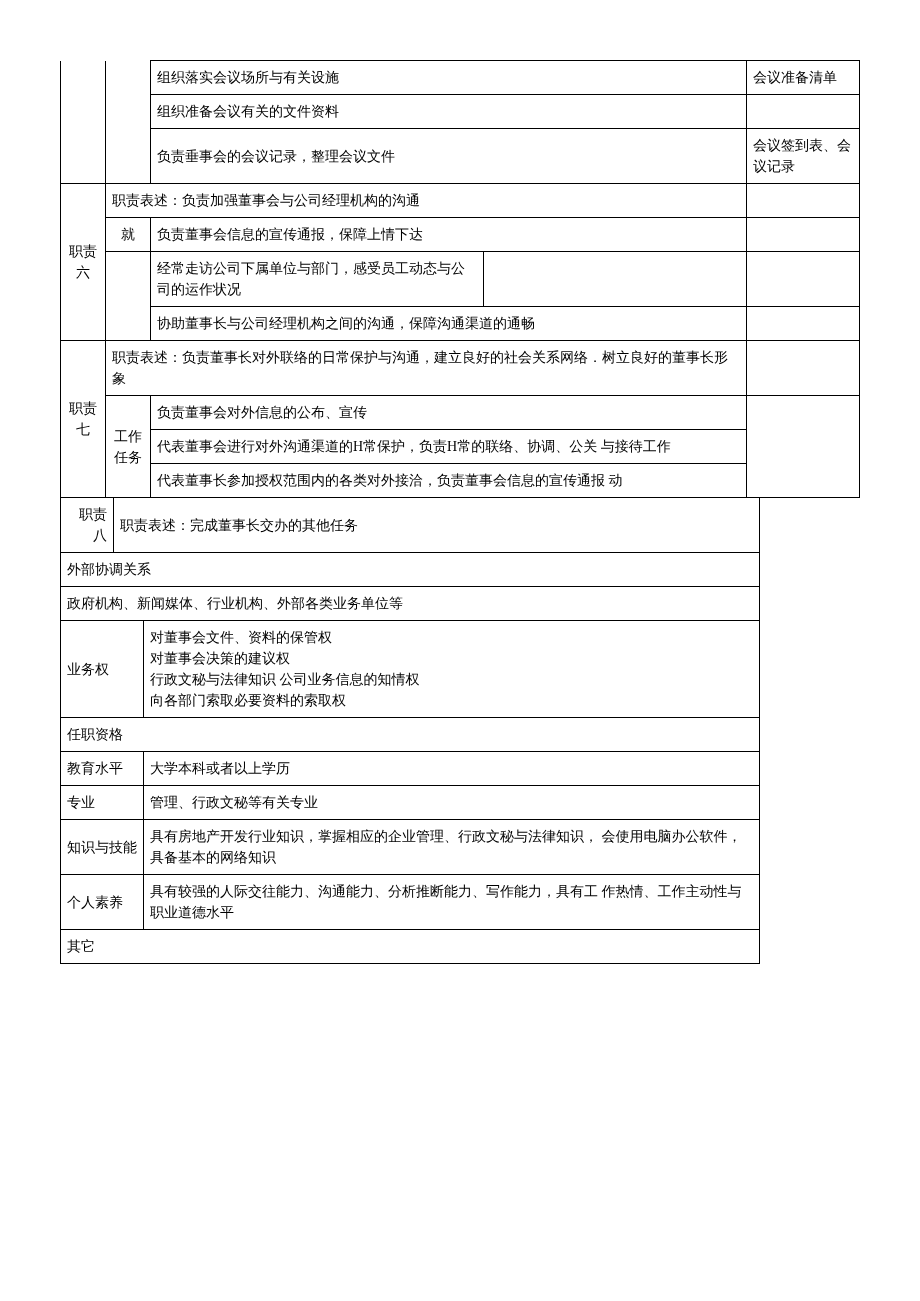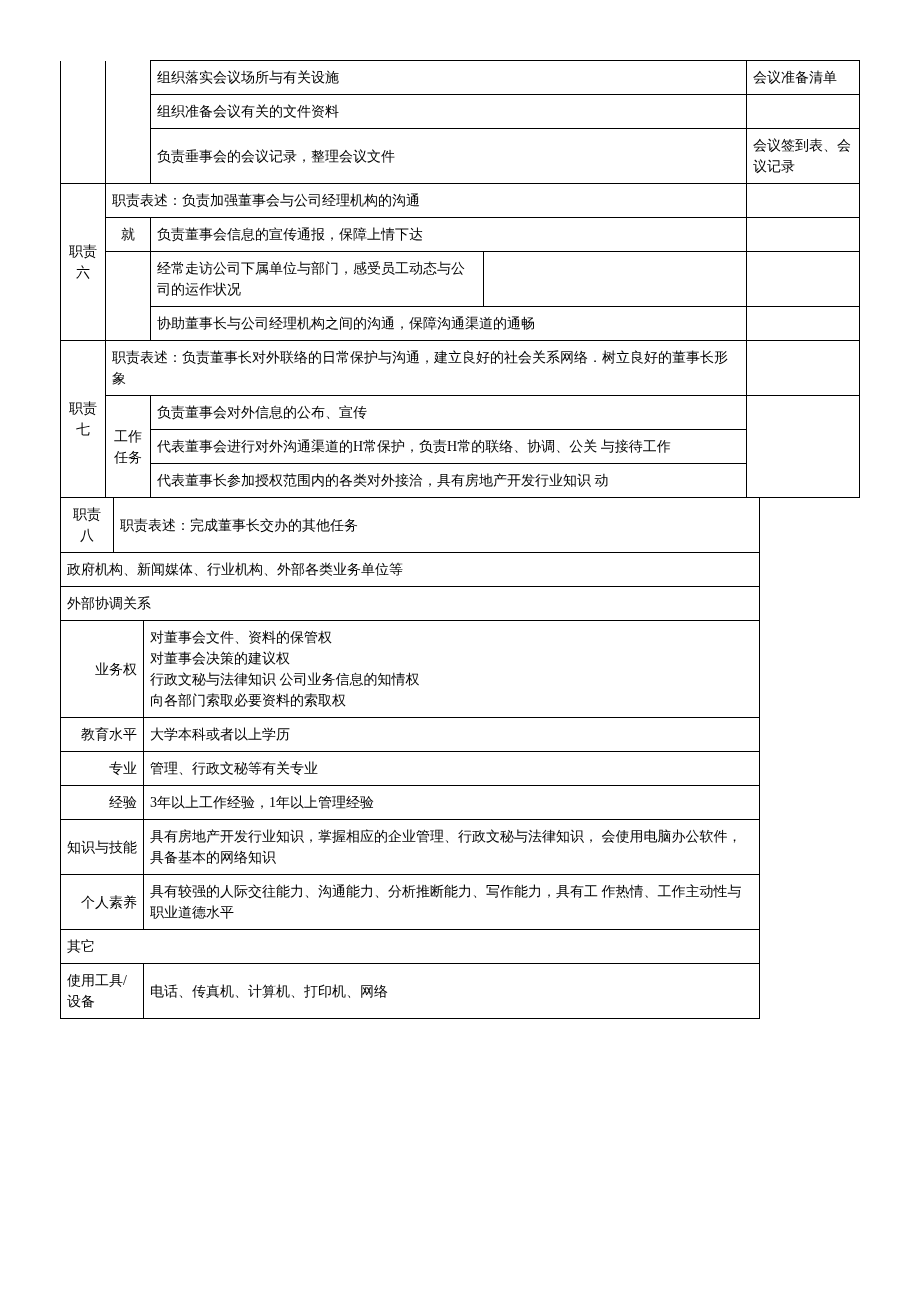--- a/index.html
+++ b/index.html
@@ -18,21 +18,21 @@
       width: 100%;
     }
     td {
       border: 1px solid #000;
       padding: 6px 6px;
       vertical-align: middle;
       line-height: 1.5;
     }
     .col-narrow { width: 32px; text-align: center; }
     .col-right { width: 100px; }
-    .col-label { width: 70px; text-align: right; }
+    .col-label { width: 70px; text-align: left; }
   </style>
 </head>
 <body>
 
 <div class="page">
 
 <table>
   <tbody>
         <tr>
     <td rowspan="3" class="col-narrow" style="border-top:none;"></td>
@@ -85,89 +85,84 @@
   </tr>
   <tr>
     <td rowspan="3" class="col-narrow">工作任务</td>
     <td>负责董事会对外信息的公布、宣传</td>
     <td class="col-right" rowspan="3"></td>
   </tr>
   <tr>
     <td>代表董事会进行对外沟通渠道的H常保护，负责H常的联络、协调、公关 与接待工作</td>
   </tr>
   <tr>
-    <td>代表董事长参加授权范围内的各类对外接洽，具有房地产开发行业知识 动</td>
+    <td>代表董事长参加授权范围内的各类对外接洽，负责董事会信息的宣传通报 动</td>
   </tr>
 </tbody>
     </table>
 
 <table style="margin-top:-1px; width: calc(100% - 100px);">
   <tbody>
         <tr>
-    <td class="col-narrow" style="width:40px;">职责八</td>
+    <td class="col-narrow" style="width:40px;text-align:right;">职责八</td>
     <td>职责表述：完成董事长交办的其他任务</td>
   </tr>
 </tbody>
     </table>
 
 <table style="margin-top:-1px; width: calc(100% - 100px);">
   <tbody>
         <tr>
-    <td>政府机构、新闻媒体、行业机构、外部各类业务单位等</td>
+    <td>外部协调关系</td>
   </tr>
   <tr>
-    <td>外部协调关系</td>
+    <td>政府机构、新闻媒体、行业机构、外部各类业务单位等</td>
   </tr>
 </tbody>
     </table>
 
 <table style="margin-top:-1px; width: calc(100% - 100px);">
   <tbody>
   <tr>
     <td class="col-label">业务权</td>
     <td>
       <div>对董事会文件、资料的保管权</div>
       <div>对董事会决策的建议权</div>
       <div>行政文秘与法律知识 公司业务信息的知情权</div>
       <div>向各部门索取必要资料的索取权</div>
     </td>
   </tr>
 </tbody>
     </table>
 
 <table style="margin-top:-1px; width: calc(100% - 100px);">
   <tbody>
+        <tr>
+    <td colspan="2">任职资格</td>
+  </tr>
   <tr>
     <td class="col-label">教育水平</td>
     <td>大学本科或者以上学历</td>
   </tr>
   <tr>
     <td class="col-label">专业</td>
     <td>管理、行政文秘等有关专业</td>
-  </tr>
-  <tr>
-    <td class="col-label">经验</td>
-    <td>3年以上工作经验，1年以上管理经验</td>
   </tr>
   <tr>
     <td class="col-label">知识与技能</td>
     <td>具有房地产开发行业知识，掌握相应的企业管理、行政文秘与法律知识， 会使用电脑办公软件，具备基本的网络知识</td>
   </tr>
   <tr>
     <td class="col-label">个人素养</td>
     <td>具有较强的人际交往能力、沟通能力、分析推断能力、写作能力，具有工 作热情、工作主动性与职业道德水平</td>
   </tr>
 </tbody>
     </table>
 
 <table style="margin-top:-1px; width: calc(100% - 100px);">
   <tbody>
         <tr>
     <td colspan="2">其它</td>
   </tr>
-  <tr>
-    <td class="col-label" style="text-align:left;">使用工具/设备</td>
-    <td>电话、传真机、计算机、打印机、网络</td>
-  </tr>
 </tbody>
     </table>
 
 </div>
 
 </body></html>

